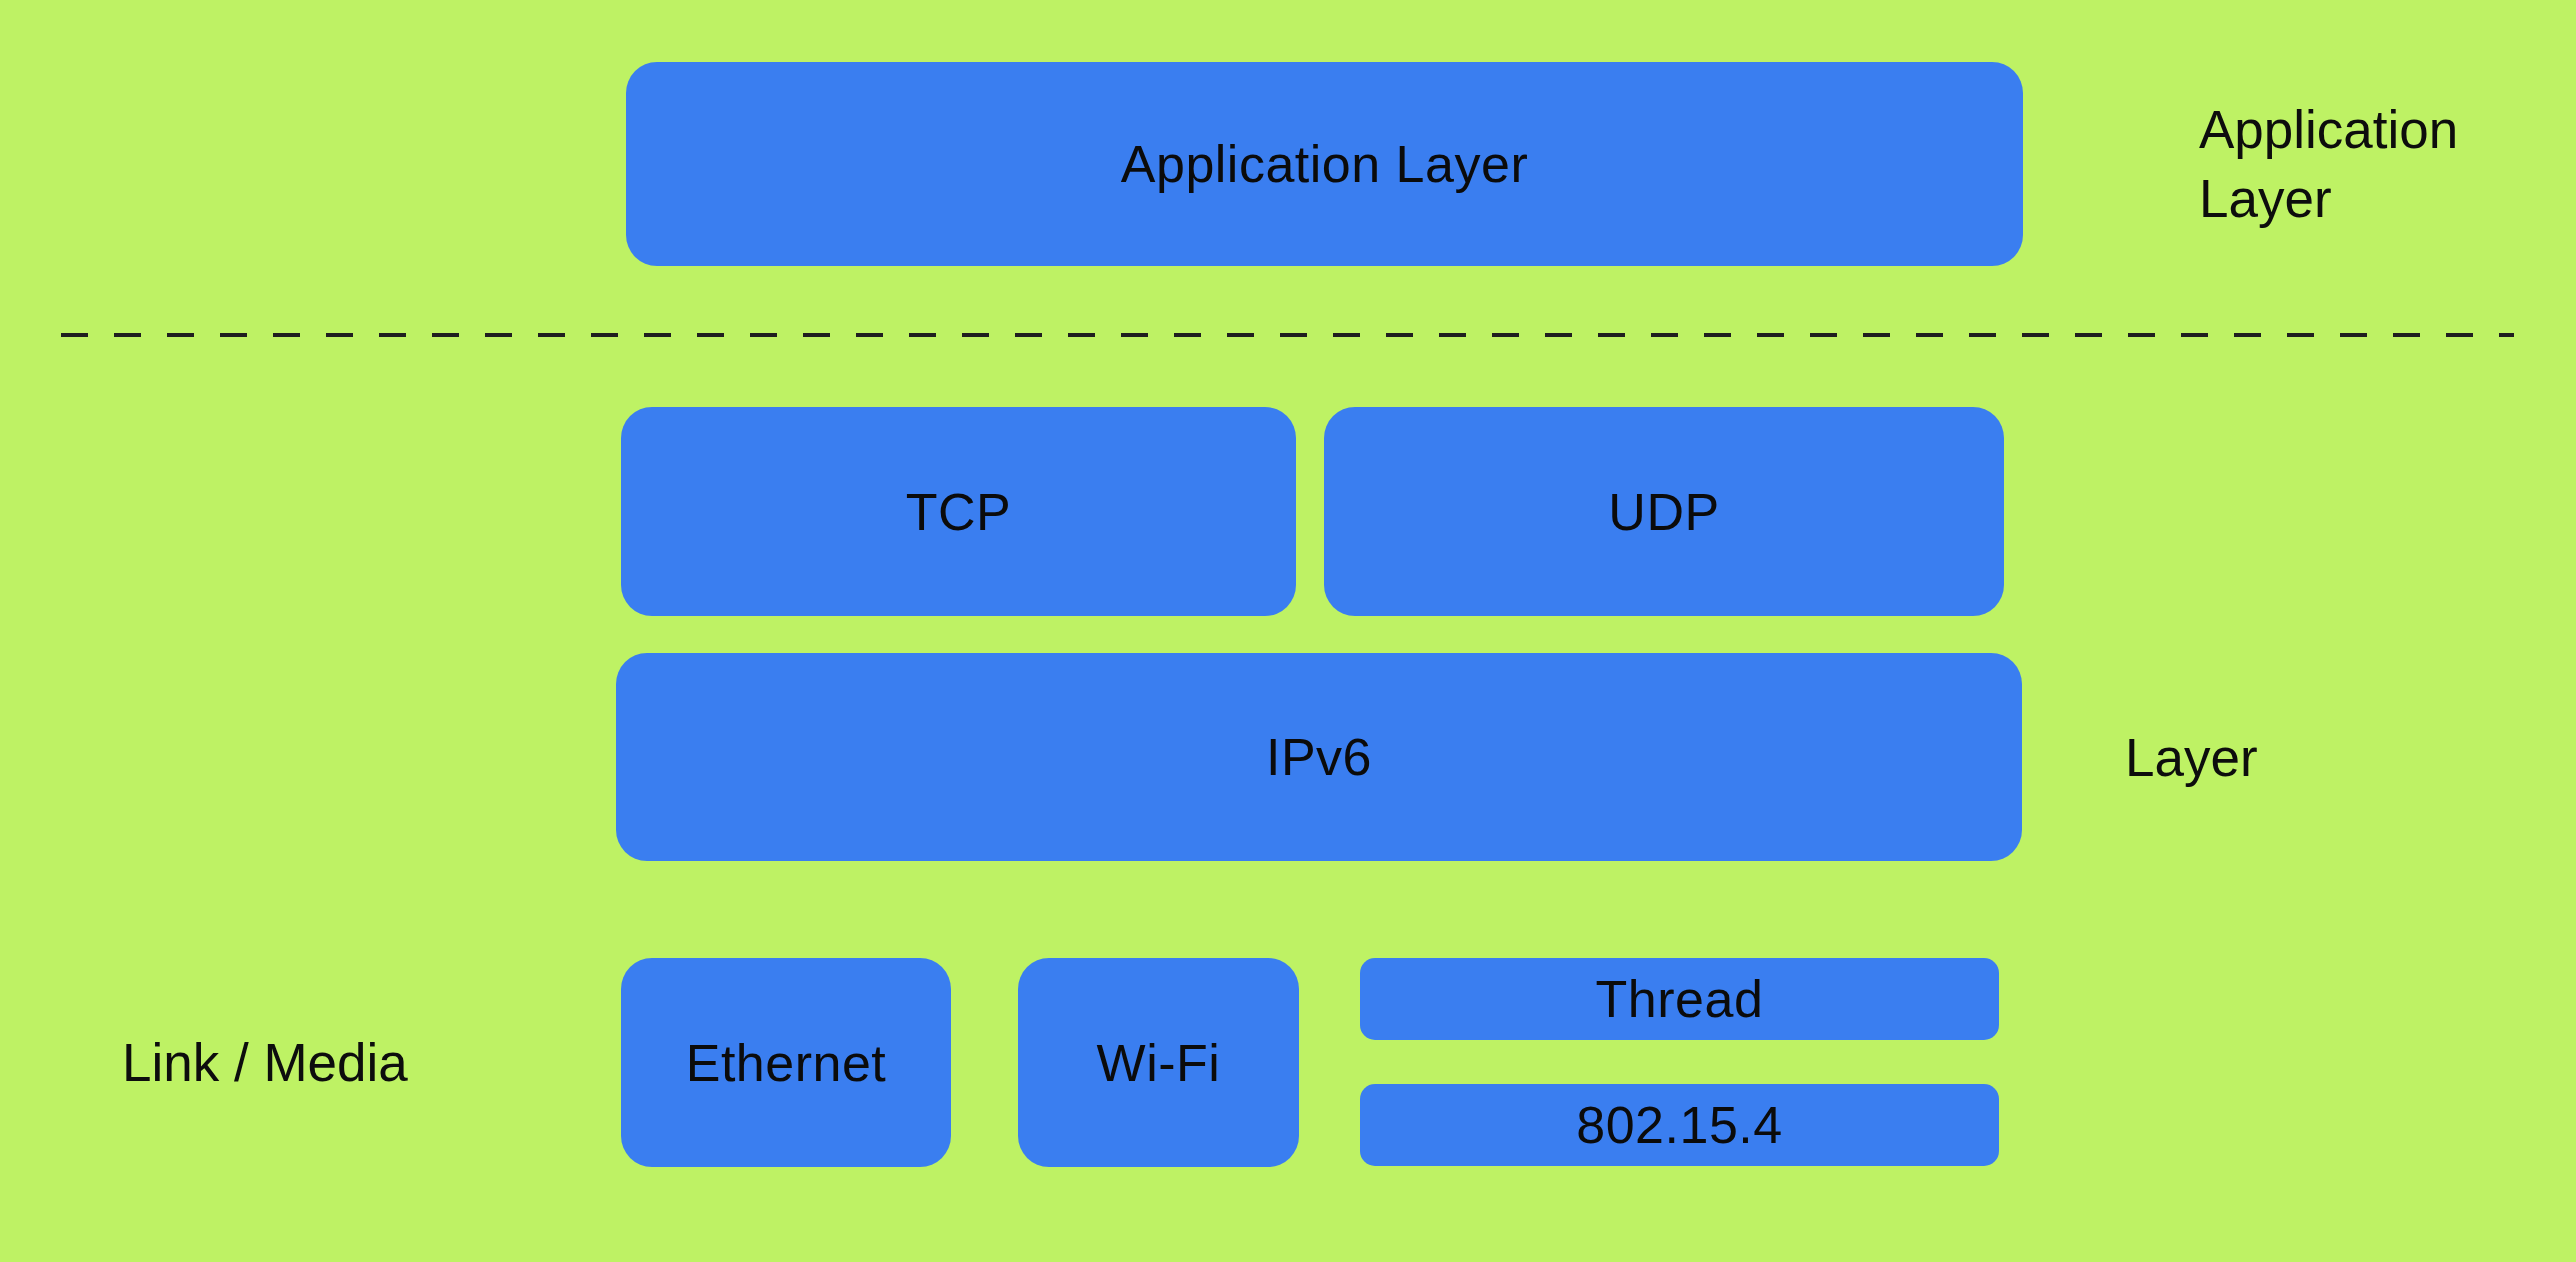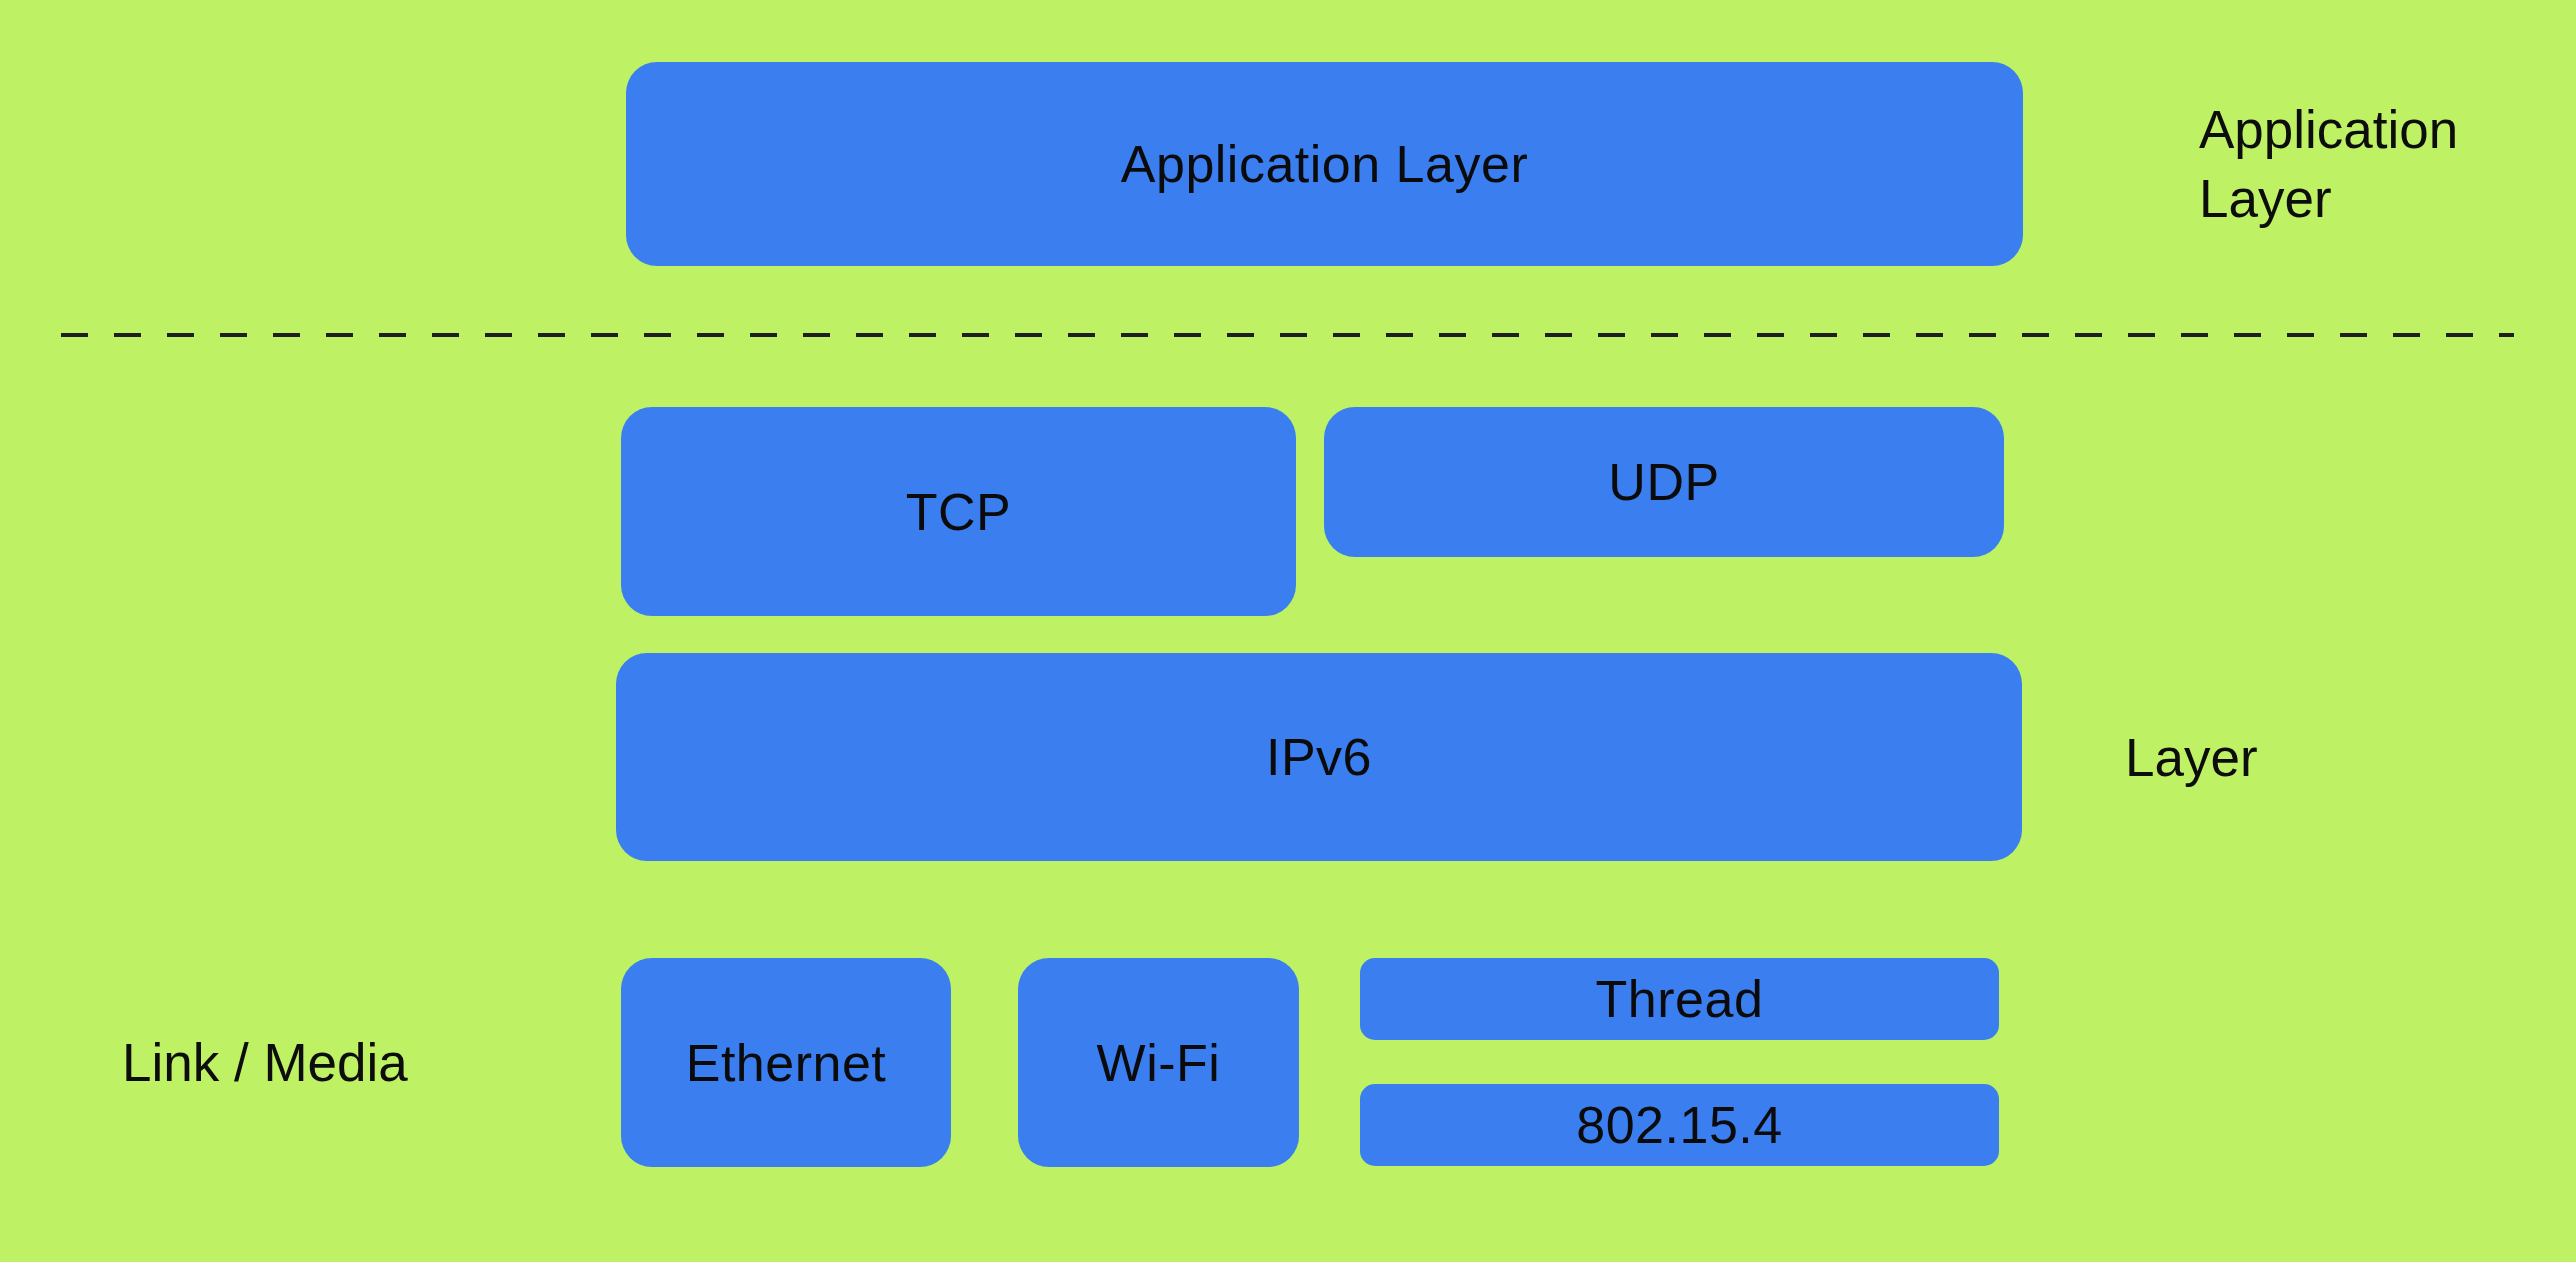--- a/index.html
+++ b/index.html
@@ -64,21 +64,21 @@
     );
   }
 
   
   .box--application { left: 626px; top: 62px; width: 1397px; height: 204px; }
   .side-label--application { left: 2178px; top: 62px; height: 204px; margin-left: 21px; }
 
   
   .row-label--transport { left: 122px; top: 407px; height: 209px; }
   .box--tcp { left: 621px; top: 407px; width: 675px; height: 209px; }
-  .box--udp { left: 1324px; top: 407px; width: 680px; height: 150px; }
+  .box--udp { left: 1324px; top: 407px; width: 680px; height: 209px; }
 
   
   .row-label--network { left: 122px; top: 653px; height: 208px; }
   .box--ipv6 { left: 616px; top: 653px; width: 1406px; height: 208px; }
   .side-label--networking { left: 2125px; top: 653px; height: 208px; }
 
   
   .row-label--link { left: 122px; top: 958px; height: 209px; }
   .box--ethernet { left: 621px; top: 958px; width: 330px; height: 209px; }
   .box--wifi { left: 1018px; top: 958px; width: 281px; height: 209px; }

